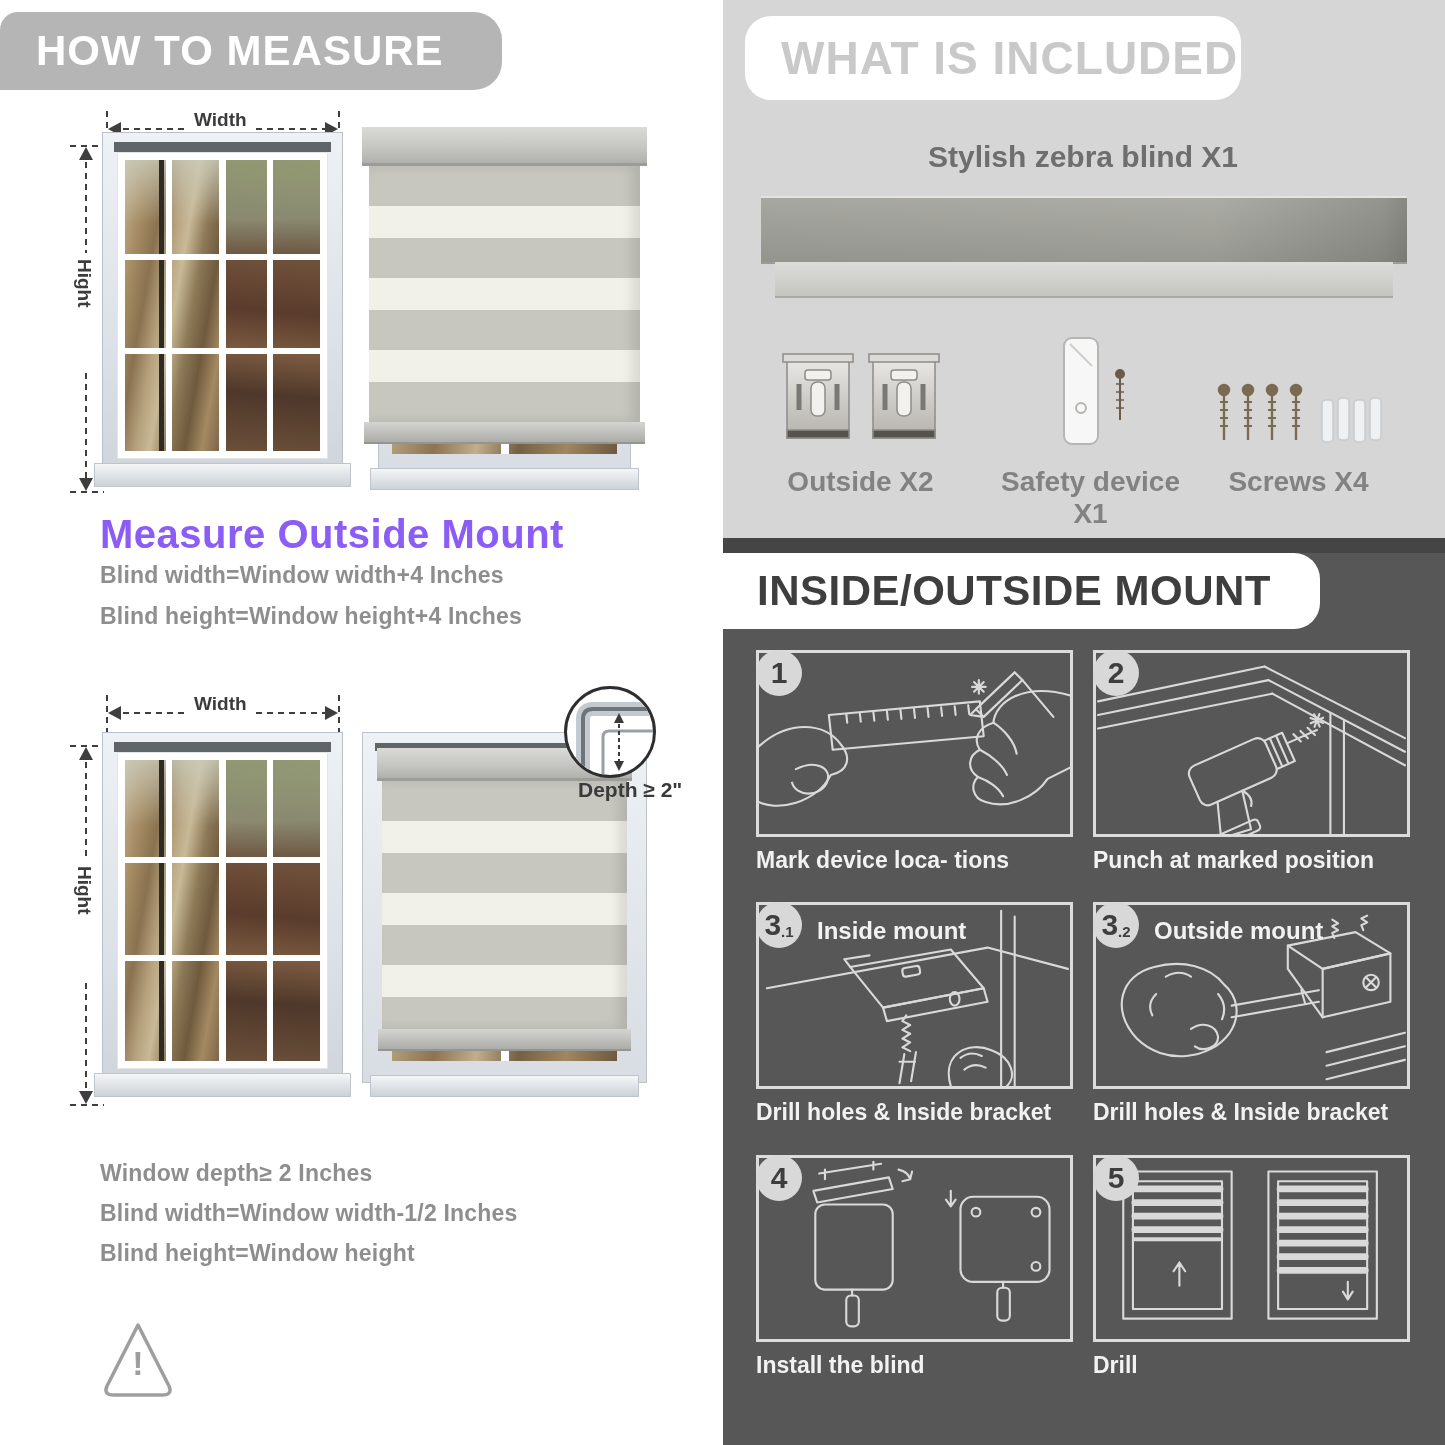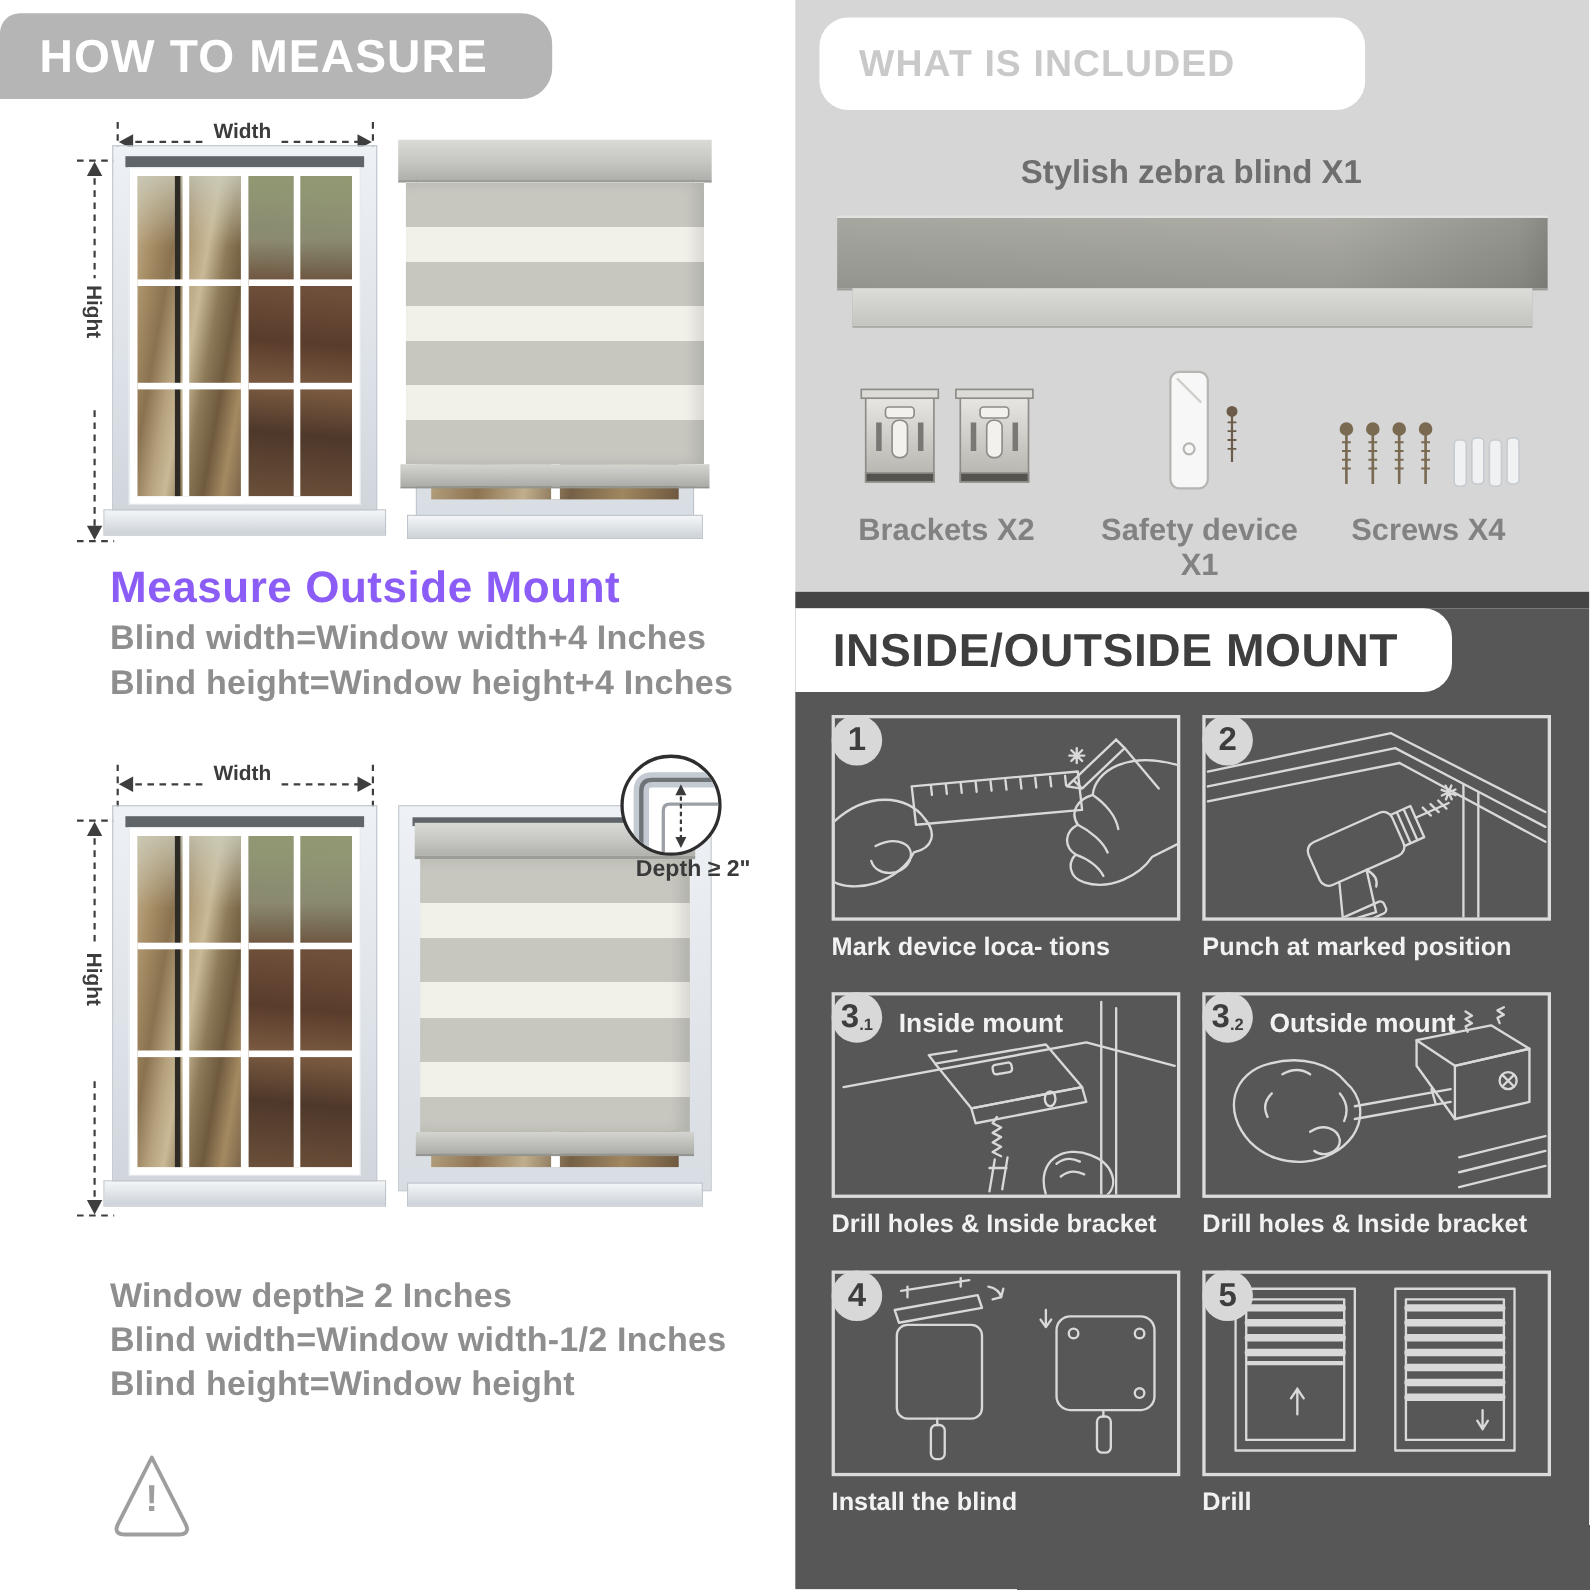--- a/index.html
+++ b/index.html
@@ -5,21 +5,21 @@
   html,body{margin:0;padding:0;background:#fff;}
   .page{position:relative;width:1445px;height:1445px;background:#fff;overflow:hidden;
         font-family:"Liberation Sans",sans-serif;}
   .abs{position:absolute;}
 
   
   .hdr-left{left:0;top:12px;width:502px;height:78px;background:#b5b5b5;
     border-radius:18px 28px 28px 0;color:#fff;font-size:42px;font-weight:bold;
     line-height:78px;padding-left:36px;letter-spacing:1px;box-sizing:border-box;}
   .h2t{font-size:40px;font-weight:bold;color:#8b5cf6;letter-spacing:.5px;}
-  .bodyline{font-size:31px;font-weight:bold;color:#8e8e8e;letter-spacing:.2px;}
+  .bodyline{font-size:23px;font-weight:bold;color:#8e8e8e;letter-spacing:.2px;}
 
   .figwrap{position:absolute;}
   
   .winphoto{position:absolute;}
   .wp-outer{position:absolute;left:0;right:0;top:0;bottom:14px;
     background:linear-gradient(180deg,#eef1f5 0%,#dde2e8 60%,#cfd5db 100%);
     border:1px solid #b9c0c8;box-sizing:border-box;}
   .wp-reveal{position:absolute;left:12px;right:12px;top:10px;height:10px;background:#5f6569;}
   .wp-sash{position:absolute;left:15px;right:15px;top:20px;bottom:28px;background:#fff;
     display:flex;gap:7px;padding:7px;box-sizing:border-box;border:1px solid #e2e6ea;}
@@ -70,21 +70,21 @@
   .depth-label{font-size:21px;font-weight:bold;color:#3a3a3a;}
   .magnifier{position:absolute;width:92px;height:92px;border-radius:50%;background:#fff;
     border:3px solid #2e2e2e;overflow:hidden;box-sizing:border-box;}
 
   .warn-text{font-size:22px;line-height:29px;font-weight:600;color:#a2a2a2;}
 
   
   .rcol{left:723px;top:0;width:722px;height:1445px;}
   .rtop{position:absolute;left:0;top:0;width:722px;height:538px;background:#d6d6d6;}
   .hdr-included{position:absolute;left:22px;top:16px;width:496px;height:84px;background:#fff;
-    border-radius:26px;color:#c9c9c9;font-size:34px;font-weight:bold;line-height:84px;
+    border-radius:26px;color:#c9c9c9;font-size:46px;font-weight:bold;line-height:84px;
     padding-left:36px;letter-spacing:1px;box-sizing:border-box;}
   .blind-label{position:absolute;left:40px;top:140px;width:640px;text-align:center;
     font-size:30px;font-weight:bold;color:#6e6e6e;}
   .cassette-main{position:absolute;left:38px;top:196px;width:646px;height:64px;
     background:linear-gradient(90deg,#c9c9c5 0%,#cfcfcb 70%,#b4b4b0 96%,#a5a5a1 100%),
     linear-gradient(180deg,#d4d4d0,#bcbcb8);
     background-blend-mode:multiply;border-top:2px solid #e3e3e1;box-shadow:0 2px 0 #9b9b97;}
   .cassette-sub{position:absolute;left:52px;top:262px;width:618px;height:34px;
     background:linear-gradient(180deg,#dcdcd8,#c4c4c0);box-shadow:0 2px 0 #a8a8a4;}
   .inc-item{position:absolute;text-align:center;}
@@ -267,21 +267,21 @@
                 <rect x="2" y="6" width="70" height="8" fill="#dddbd7"></rect>
                 <rect x="24" y="22" width="26" height="10" rx="3" fill="#f2f1ee"></rect>
                 <rect x="30" y="34" width="14" height="34" rx="6" fill="#f2f1ee"></rect>
                 <line x1="18" y1="36" x2="18" y2="62" stroke="#7a7874" stroke-width="5"></line>
                 <line x1="56" y1="36" x2="56" y2="62" stroke="#7a7874" stroke-width="5"></line>
                 <rect x="6" y="82" width="62" height="8" fill="#55534f"></rect>
               </g>
             </g>
           </svg>
         </div>
-        <div class="inc-label">Brackets X2</div>
+        <div class="inc-label">Outside X2</div>
       </div>
 
       <div class="inc-item" style="left:260px;top:336px;width:215px;">
         <div class="inc-img">
           <svg width="110" height="112">
             <rect x="28" y="2" width="34" height="106" rx="8" fill="rgba(255,255,255,.8)" stroke="#b5b5b1" stroke-width="2"></rect>
             <path d="M34,8 L56,30" stroke="#cdcdc9" stroke-width="2" fill="none"></path>
             <circle cx="45" cy="72" r="5" fill="none" stroke="#b5b5b1" stroke-width="2"></circle>
             <g stroke="#6b5b48" stroke-width="2">
               <circle cx="84" cy="38" r="4" fill="#6b5b48"></circle>

